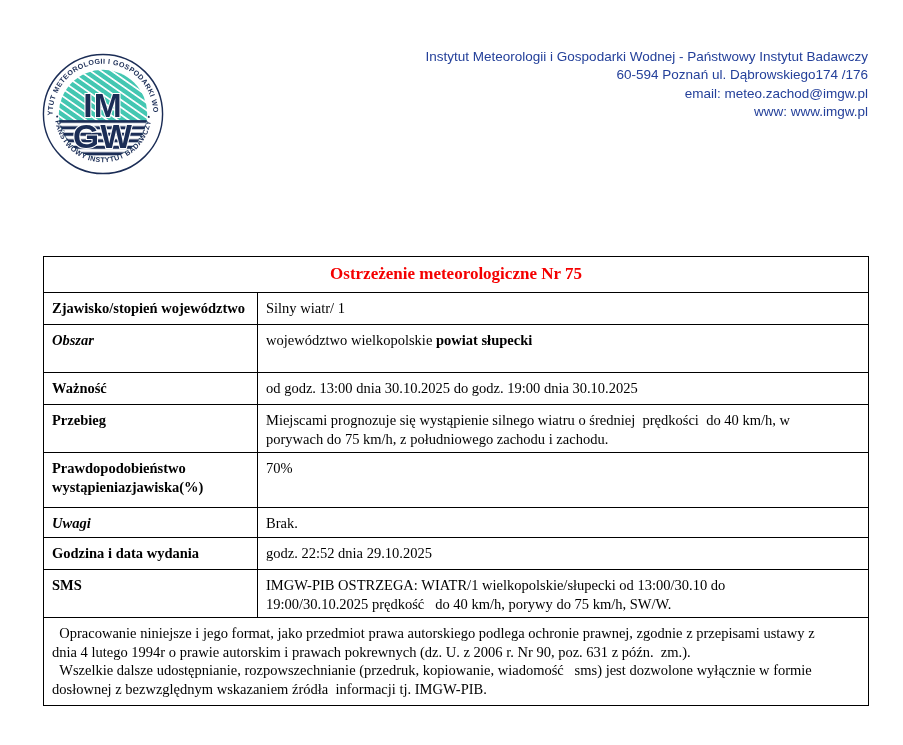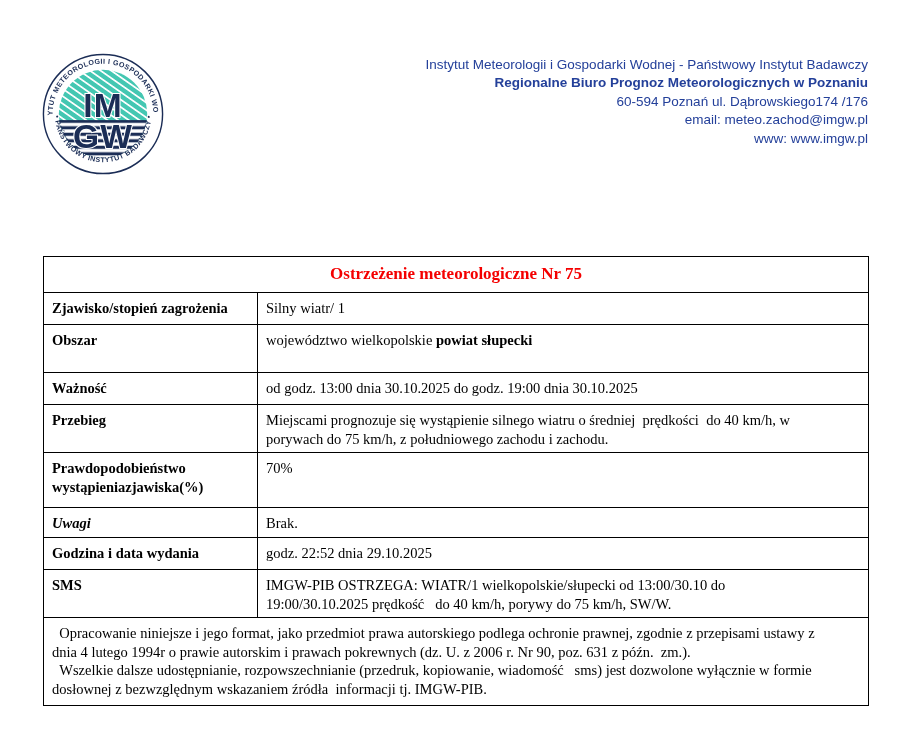--- a/index.html
+++ b/index.html
@@ -2,21 +2,21 @@
 <html><head>
 <meta charset="utf-8">
 <style>
   * { margin: 0; padding: 0; box-sizing: border-box; }
   html, body { width: 903px; height: 745px; background: #ffffff; overflow: hidden; }
   body { font-family: "Liberation Serif", serif; position: relative; }
 
   
   .logo-wrap { position: absolute; left: 42px; top: 50px; width: 122px; height: 128px; }
   .header-block {
-    position: absolute; top: 56px; right: 35px; width: 620px;
+    position: absolute; top: 48px; right: 35px; width: 620px;
     text-align: right; color: #24409A;
     font-family: "Liberation Sans", sans-serif;
     font-size: 13.5px; line-height: 18.4px;
   }
   .header-block .bold { font-weight: bold; }
 
   
   .warn-table {
     position: absolute; left: 43px; top: 256px; width: 826px;
     border-collapse: collapse; table-layout: fixed;
@@ -28,21 +28,21 @@
     padding: 6px 8px 4px 8px;
     white-space: pre-wrap;
     line-height: 1.28;
   }
   .warn-table { border: 1.5px solid #000; padding-left: 40px; }
   .title-cell {
     height: 36px; text-align: center; font-weight: bold;
     font-size: 17px; color: #F40000; padding-top: 8px;
   }
   .label-cell { font-weight: bold; padding-left: 7px; }
-  .h32 { height: 32px; } .h33 { height: 48px; } .h30 { height: 30px; font-style: italic; }
+  .h32 { height: 32px; } .h33 { height: 48px; font-style: italic; } .h30 { height: 30px; font-style: italic; }
   .h46 { height: 46px; } .h55 { height: 55px; }
   .footer-cell { height: 88px; line-height: 20px; padding: 5px 7px; font-family: Liberation Serif, serif; }
   .bold-inline { font-weight: bold; margin-top: 48px; }
 </style>
 </head>
 <body>
 
 <div class="logo-wrap">
   <svg viewBox="0 0 120 120" width="122" height="128">
     <defs>
@@ -71,39 +71,38 @@
       <textPath href="#topArc" startOffset="50%" text-anchor="middle">INSTYTUT METEOROLOGII I GOSPODARKI WODNEJ</textPath>
     </text>
     <text font-family="Liberation Sans, sans-serif" font-size="7" font-weight="bold" fill="#1B2D56" letter-spacing="0.4">
       <textPath href="#botArc" startOffset="50%" text-anchor="middle">• PAŃSTWOWY INSTYTUT BADAWCZY •</textPath>
     </text>
   </svg>
 </div>
 
 <div class="header-block">
   <div>Instytut Meteorologii i Gospodarki Wodnej - Państwowy Instytut Badawczy</div>
-  <div class="bold">Regionalne Biuro Prognoz Meteorologicznych w Poznaniu</div>
   <div>60-594 Poznań ul. Dąbrowskiego174 /176</div>
   <div>email: meteo.zachod@imgw.pl</div>
   <div>www: www.imgw.pl</div>
 </div>
 
 <table class="warn-table">
   <colgroup>
       <col style="width:214px">
       <col>
     </colgroup>
   <tbody>
     <tr>
       <td colspan="2" class="title-cell">Ostrzeżenie meteorologiczne Nr 75</td>
     </tr>
 
 
     <tr>
-      <td class="label-cell h32">Zjawisko/stopień zagrożenia</td>
+      <td class="label-cell h32">Zjawisko/stopień województwo</td>
       <td>Silny wiatr/ 1</td>
     </tr>
 
     <tr>
       <td class="label-cell h33">Obszar</td>
       <td><span>województwo wielkopolskie </span><span class="bold-inline">powiat słupecki</span></td>
     </tr>
 
     <tr>
       <td class="label-cell h32">Ważność</td>

